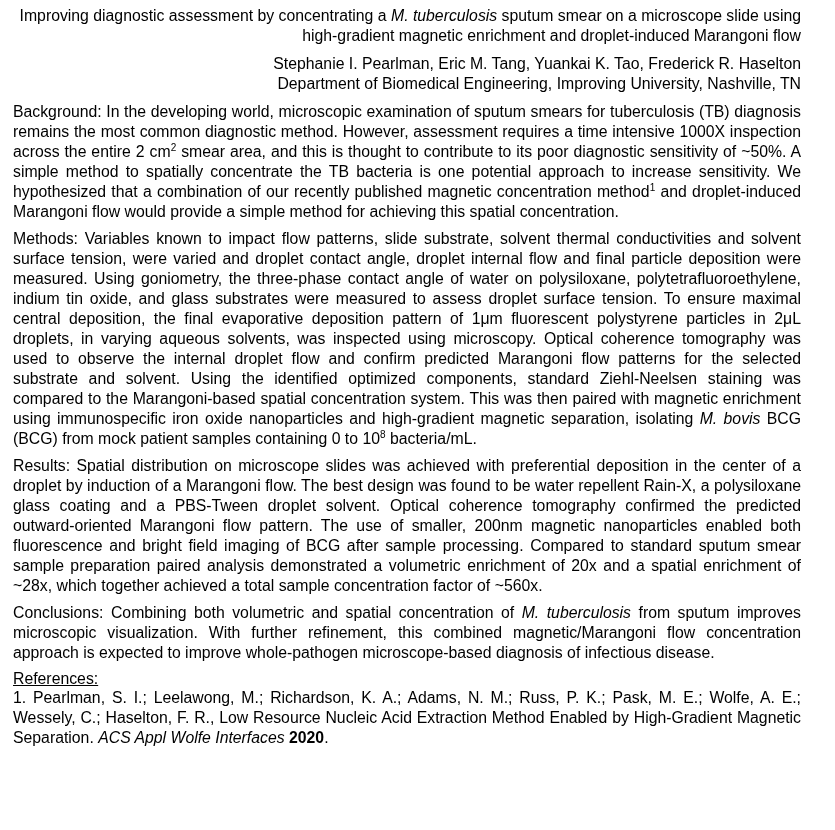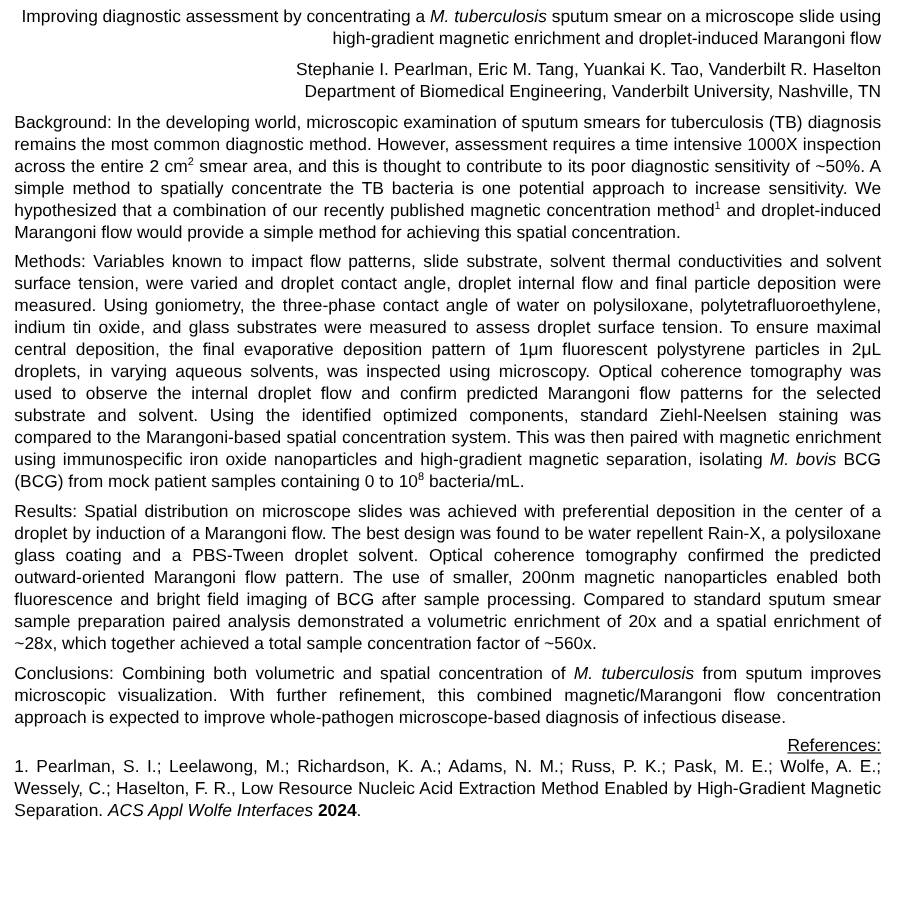--- a/index.html
+++ b/index.html
@@ -30,21 +30,21 @@
   .title-block {
     margin-bottom: 8px;
   }
   .byline-block {
     margin-bottom: 8px;
   }
   .section-label {
   }
   .block-label {
     display: block;
-    text-align: right;
+    text-align: left;
     text-decoration: underline;
   }
   .refs-para {
     margin-bottom: 0;
   }
   .it { font-style: italic; }
   .b  { font-weight: bold; }
   sup {
     font-size: 10px;
     line-height: 0;
@@ -52,30 +52,30 @@
   }
 </style>
 </head>
 <body>
 
 <div class="page">
 
   <p class="para left title-block"><span>Improving diagnostic assessment by concentrating a </span><span class="it">M. tuberculosis</span><span> sputum smear on a microscope slide using high-gradient magnetic enrichment and droplet-induced Marangoni flow</span></p>
 
   <div class="byline-block">
-    <div class="para left" style="margin:0">Stephanie I. Pearlman, Eric M. Tang, Yuankai K. Tao, Vanderbilt R. Haselton</div>
-    <div class="para left" style="margin:0">Department of Biomedical Engineering, Vanderbilt University, Nashville, TN</div>
+    <div class="para left" style="margin:0">Stephanie I. Pearlman, Eric M. Tang, Yuankai K. Tao, Frederick R. Haselton</div>
+    <div class="para left" style="margin:0">Department of Biomedical Engineering, Improving University, Nashville, TN</div>
   </div>
 
   <p class="para"><span class="section-label">Background:</span><span><span> In the developing world, microscopic examination of sputum smears for tuberculosis (TB) diagnosis remains the most common diagnostic method. However, assessment requires a time intensive 1000X inspection across the entire 2 cm</span><sup>2</sup><span> smear area, and this is thought to contribute to its poor diagnostic sensitivity of ~50%. A simple method to spatially concentrate the TB bacteria is one potential approach to increase sensitivity. We hypothesized that a combination of our recently published magnetic concentration method</span><sup>1</sup><span> and droplet-induced Marangoni flow would provide a simple method for achieving this spatial concentration.</span></span></p>
 
   <p class="para"><span class="section-label">Methods:</span><span><span> Variables known to impact flow patterns, slide substrate, solvent thermal conductivities and solvent surface tension, were varied and droplet contact angle, droplet internal flow and final particle deposition were measured. Using goniometry, the three-phase contact angle of water on polysiloxane, polytetrafluoroethylene, indium tin oxide, and glass substrates were measured to assess droplet surface tension. To ensure maximal central deposition, the final evaporative deposition pattern of 1μm fluorescent polystyrene particles in 2μL droplets, in varying aqueous solvents, was inspected using microscopy. Optical coherence tomography was used to observe the internal droplet flow and confirm predicted Marangoni flow patterns for the selected substrate and solvent. Using the identified optimized components, standard Ziehl-Neelsen staining was compared to the Marangoni-based spatial concentration system. This was then paired with magnetic enrichment using immunospecific iron oxide nanoparticles and high-gradient magnetic separation, isolating </span><span class="it">M. bovis</span><span> BCG (BCG) from mock patient samples containing 0 to 10</span><sup>8</sup><span> bacteria/mL.</span></span></p>
 
   <p class="para"><span class="section-label">Results:</span><span><span> Spatial distribution on microscope slides was achieved with preferential deposition in the center of a droplet by induction of a Marangoni flow. The best design was found to be water repellent Rain-X, a polysiloxane glass coating and a PBS-Tween droplet solvent. Optical coherence tomography confirmed the predicted outward-oriented Marangoni flow pattern. The use of smaller, 200nm magnetic nanoparticles enabled both fluorescence and bright field imaging of BCG after sample processing. Compared to standard sputum smear sample preparation paired analysis demonstrated a volumetric enrichment of 20x and a spatial enrichment of ~28x, which together achieved a total sample concentration factor of ~560x.</span></span></p>
 
   <p class="para"><span class="section-label">Conclusions:</span><span><span> Combining both volumetric and spatial concentration of </span><span class="it">M. tuberculosis</span><span> from sputum improves microscopic visualization. With further refinement, this combined magnetic/Marangoni flow concentration approach is expected to improve whole-pathogen microscope-based diagnosis of infectious disease.</span></span></p>
 
   <div>
     <span class="block-label">References:</span>
-    <p class="para refs-para"><span>1. Pearlman, S. I.; Leelawong, M.; Richardson, K. A.; Adams, N. M.; Russ, P. K.; Pask, M. E.; Wolfe, A. E.; Wessely, C.; Haselton, F. R., Low Resource Nucleic Acid Extraction Method Enabled by High-Gradient Magnetic Separation. </span><span class="it">ACS Appl Wolfe Interfaces</span><span> </span><span class="b">2024</span><span>.</span></p>
+    <p class="para refs-para"><span>1. Pearlman, S. I.; Leelawong, M.; Richardson, K. A.; Adams, N. M.; Russ, P. K.; Pask, M. E.; Wolfe, A. E.; Wessely, C.; Haselton, F. R., Low Resource Nucleic Acid Extraction Method Enabled by High-Gradient Magnetic Separation. </span><span class="it">ACS Appl Wolfe Interfaces</span><span> </span><span class="b">2020</span><span>.</span></p>
   </div>
 
 </div>
 
 </body></html>

